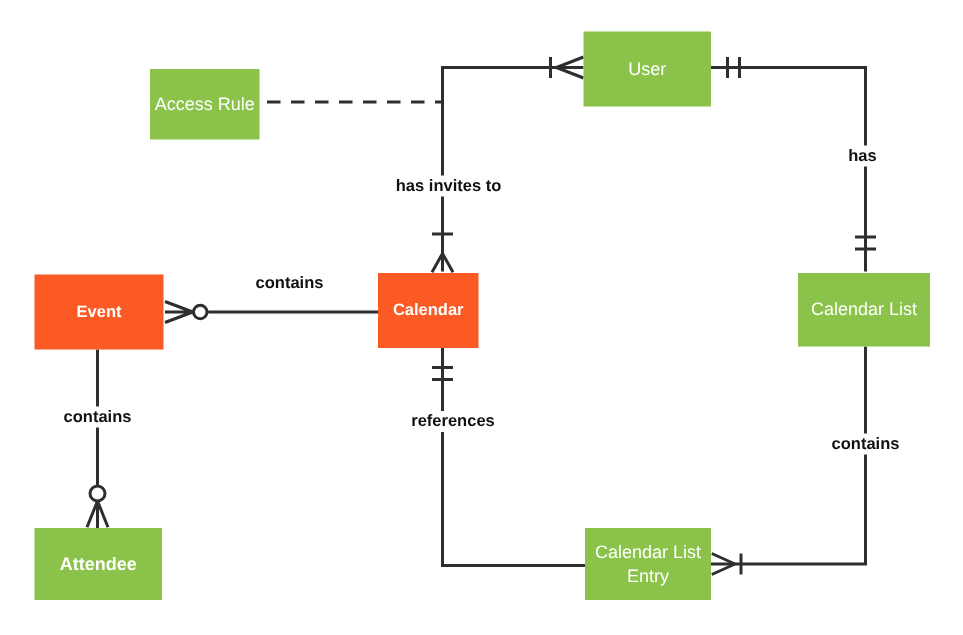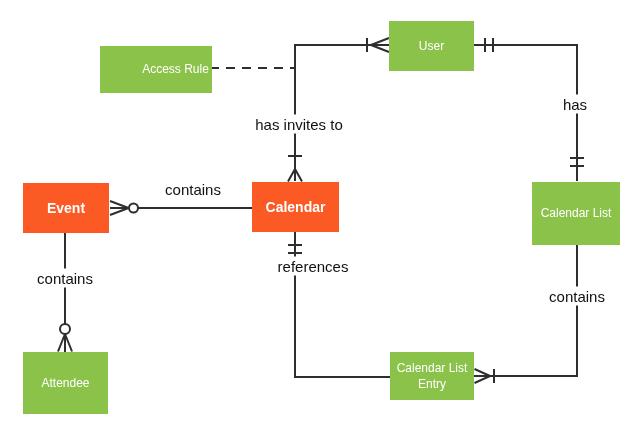--- a/index.html
+++ b/index.html
@@ -10,25 +10,25 @@
   }
   #edges { position:absolute; left:0; top:0; }
   #edges .stroke { stroke:var(--line,#2e2e2e); stroke-width:2; fill:none; }
   #edges .dashed { stroke-dasharray:9 7; }
   #edges .ring { fill:var(--canvas,#fff); }
   .entity {
     position:absolute; display:flex; align-items:center; justify-content:center;
     text-align:center; color:var(--entity_text,#fff); line-height:1.35;
   }
   .entity.green  { background:var(--entity_green,#8BC34A); font-size:12px; }
-  .entity.orange { background:var(--entity_orange,#FB5A25); font-size:14px; font-weight:bold; }
+  .entity.orange { background:var(--entity_orange,#FB5A25); font-size:11px; font-weight:bold; }
   .edge-label {
     position:absolute; transform:translate(-50%,-50%);
     background:var(--canvas,#fff); color:var(--label_text,#111);
-    font-size:15px; padding:1px 4px; white-space:nowrap;
+    font-size:11px; padding:1px 4px; white-space:nowrap;font-weight:bold;
   }
 </style>
 </head>
 <body>
 
 <div id="canvas">
 
   <svg id="edges" width="642" height="423" viewBox="0 0 642 423">
 
     <g>
@@ -66,53 +66,53 @@
       <path class="stroke" d="M288,245 L302,245 M288,253 L302,253"></path>
     </g>
 
     <g>
       <path class="stroke" d="M577,231 L577,376 L474,376"></path>
       <path class="stroke" d="M490,376 L474.5,369 M490,376 L474.5,383"></path>
       <path class="stroke" d="M494,369 L494,383"></path>
     </g>
   </svg>
 
-  <div class="entity green" style="left:100px; top:46px; width:73px; height:47px;padding-left:39px;">
+  <div class="entity green" style="left:100px; top:46px; width:73px; height:47px;">
     <span>Access Rule</span>
   </div>
 
   <div class="entity green" style="left:389px; top:21px; width:85px; height:50px;">
     <span>User</span>
   </div>
 
   <div class="entity orange" style="left:23px; top:183px; width:86px; height:50px;">
     <span>Event</span>
   </div>
 
-  <div class="entity orange" style="left:252px; top:182px; width:87px; height:50px;">
+  <div class="entity orange" style="left:252px; top:182px; width:67px; height:50px;">
     <span>Calendar</span>
   </div>
 
-  <div class="entity green" style="left:532px; top:182px; width:88px; height:63px;">
+  <div class="entity green" style="left:532px; top:182px; width:88px; height:49px;">
     <span>Calendar List</span>
   </div>
 
-  <div class="entity green" style="left:23px; top:352px; width:85px; height:62px;">
+  <div class="entity green" style="left:23px; top:352px; width:85px; height:48px;font-weight:bold;">
     <span>Attendee</span>
   </div>
 
   <div class="entity green" style="left:390px; top:352px; width:84px; height:48px;">
     <span>Calendar List Entry</span>
   </div>
 
   <div class="edge-label" style="left:299px; top:124px;">has invites to</div>
 
   <div class="edge-label" style="left:193px; top:189px;">contains</div>
 
   <div class="edge-label" style="left:65px; top:278px;">contains</div>
 
   <div class="edge-label" style="left:575px; top:104px;">has</div>
 
-  <div class="edge-label" style="left:302px; top:266px;margin-left:11px;">references</div>
+  <div class="edge-label" style="left:302px; top:281px;">references</div>
 
   <div class="edge-label" style="left:577px; top:296px;">contains</div>
 
 </div>
 
 </body></html>

